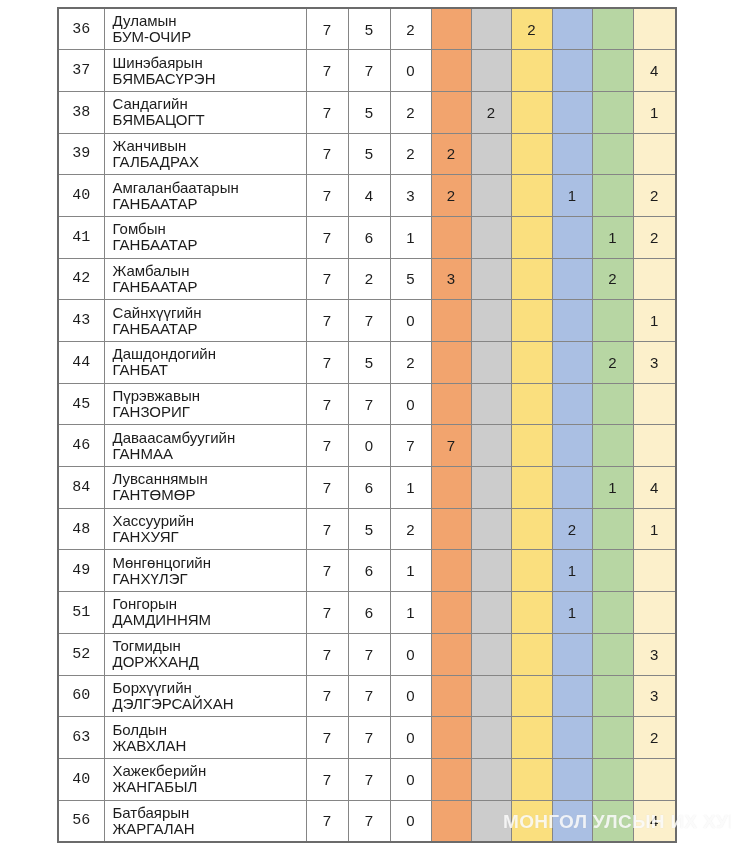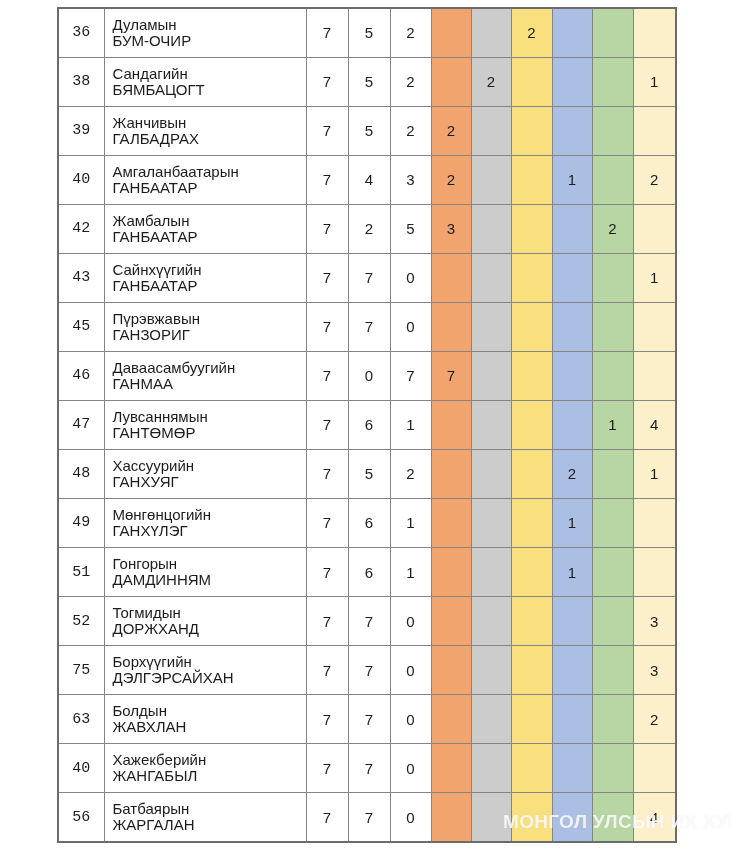--- a/index.html
+++ b/index.html
@@ -84,20 +84,36 @@
       <td class="val">5</td>
       <td class="val">2</td>
       <td class="cell-orange"></td>
       <td class="cell-gray"></td>
       <td class="cell-yellow">2</td>
       <td class="cell-blue"></td>
       <td class="cell-green"></td>
       <td class="cell-cream"></td>
     </tr>
     <tr>
+      <td class="num">37</td>
+      <td class="name">
+        <div class="l1">Шинэбаярын</div>
+        <div class="l2">БЯМБАСҮРЭН</div>
+      </td>
+      <td class="val">7</td>
+      <td class="val">7</td>
+      <td class="val">0</td>
+      <td class="cell-orange"></td>
+      <td class="cell-gray"></td>
+      <td class="cell-yellow"></td>
+      <td class="cell-blue"></td>
+      <td class="cell-green"></td>
+      <td class="cell-cream">4</td>
+    </tr>
+    <tr>
       <td class="num">38</td>
       <td class="name">
         <div class="l1">Сандагийн</div>
         <div class="l2">БЯМБАЦОГТ</div>
       </td>
       <td class="val">7</td>
       <td class="val">5</td>
       <td class="val">2</td>
       <td class="cell-orange"></td>
       <td class="cell-gray">2</td>
@@ -132,20 +148,36 @@
       <td class="val">4</td>
       <td class="val">3</td>
       <td class="cell-orange">2</td>
       <td class="cell-gray"></td>
       <td class="cell-yellow"></td>
       <td class="cell-blue">1</td>
       <td class="cell-green"></td>
       <td class="cell-cream">2</td>
     </tr>
     <tr>
+      <td class="num">41</td>
+      <td class="name">
+        <div class="l1">Гомбын</div>
+        <div class="l2">ГАНБААТАР</div>
+      </td>
+      <td class="val">7</td>
+      <td class="val">6</td>
+      <td class="val">1</td>
+      <td class="cell-orange"></td>
+      <td class="cell-gray"></td>
+      <td class="cell-yellow"></td>
+      <td class="cell-blue"></td>
+      <td class="cell-green">1</td>
+      <td class="cell-cream">2</td>
+    </tr>
+    <tr>
       <td class="num">42</td>
       <td class="name">
         <div class="l1">Жамбалын</div>
         <div class="l2">ГАНБААТАР</div>
       </td>
       <td class="val">7</td>
       <td class="val">2</td>
       <td class="val">5</td>
       <td class="cell-orange">3</td>
       <td class="cell-gray"></td>
@@ -164,20 +196,36 @@
       <td class="val">7</td>
       <td class="val">0</td>
       <td class="cell-orange"></td>
       <td class="cell-gray"></td>
       <td class="cell-yellow"></td>
       <td class="cell-blue"></td>
       <td class="cell-green"></td>
       <td class="cell-cream">1</td>
     </tr>
     <tr>
+      <td class="num">44</td>
+      <td class="name">
+        <div class="l1">Дашдондогийн</div>
+        <div class="l2">ГАНБАТ</div>
+      </td>
+      <td class="val">7</td>
+      <td class="val">5</td>
+      <td class="val">2</td>
+      <td class="cell-orange"></td>
+      <td class="cell-gray"></td>
+      <td class="cell-yellow"></td>
+      <td class="cell-blue"></td>
+      <td class="cell-green">2</td>
+      <td class="cell-cream">3</td>
+    </tr>
+    <tr>
       <td class="num">45</td>
       <td class="name">
         <div class="l1">Пүрэвжавын</div>
         <div class="l2">ГАНЗОРИГ</div>
       </td>
       <td class="val">7</td>
       <td class="val">7</td>
       <td class="val">0</td>
       <td class="cell-orange"></td>
       <td class="cell-gray"></td>
@@ -196,21 +244,21 @@
       <td class="val">0</td>
       <td class="val">7</td>
       <td class="cell-orange">7</td>
       <td class="cell-gray"></td>
       <td class="cell-yellow"></td>
       <td class="cell-blue"></td>
       <td class="cell-green"></td>
       <td class="cell-cream"></td>
     </tr>
     <tr>
-      <td class="num">47</td>
+      <td class="num">84</td>
       <td class="name">
         <div class="l1">Лувсаннямын</div>
         <div class="l2">ГАНТӨМӨР</div>
       </td>
       <td class="val">7</td>
       <td class="val">6</td>
       <td class="val">1</td>
       <td class="cell-orange"></td>
       <td class="cell-gray"></td>
       <td class="cell-yellow"></td>
@@ -276,21 +324,21 @@
       <td class="val">7</td>
       <td class="val">0</td>
       <td class="cell-orange"></td>
       <td class="cell-gray"></td>
       <td class="cell-yellow"></td>
       <td class="cell-blue"></td>
       <td class="cell-green"></td>
       <td class="cell-cream">3</td>
     </tr>
     <tr>
-      <td class="num">75</td>
+      <td class="num">60</td>
       <td class="name">
         <div class="l1">Борхүүгийн</div>
         <div class="l2">ДЭЛГЭРСАЙХАН</div>
       </td>
       <td class="val">7</td>
       <td class="val">7</td>
       <td class="val">0</td>
       <td class="cell-orange"></td>
       <td class="cell-gray"></td>
       <td class="cell-yellow"></td>

